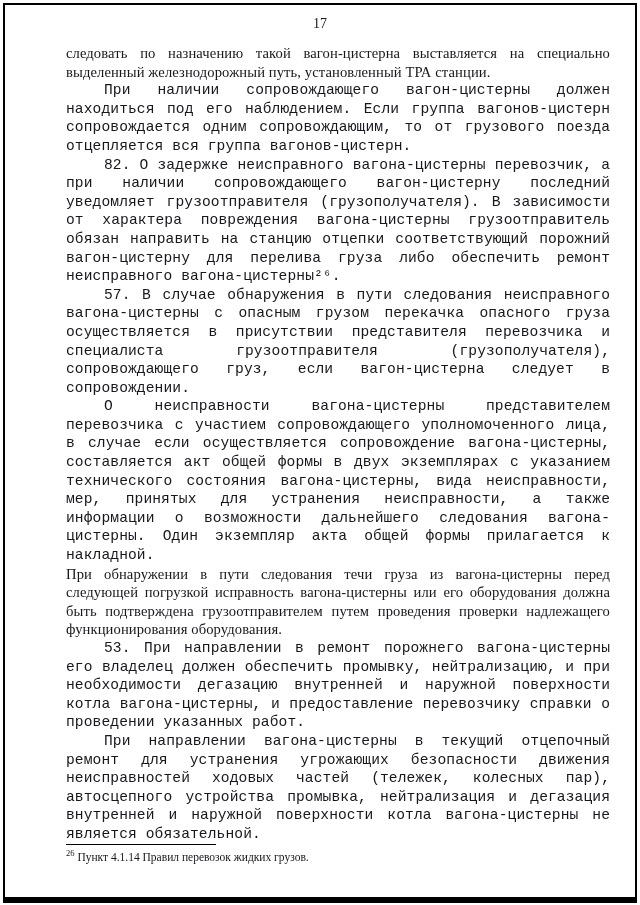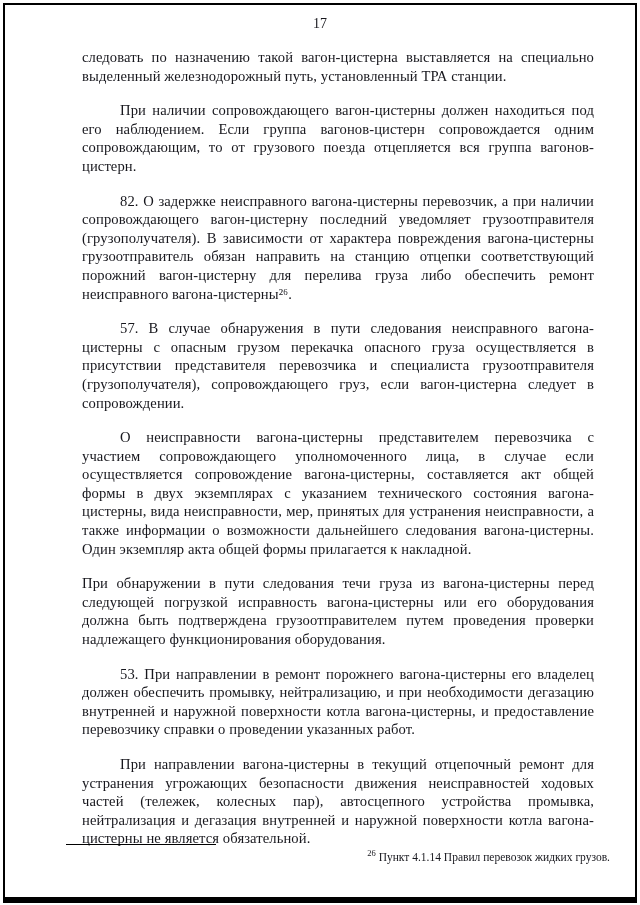--- a/index.html
+++ b/index.html
@@ -29,34 +29,34 @@
     line-height: 16px;
   }
   .document-text {
     margin: 12px 30px 0 66px;
     text-align: justify;
     font-size: 14.6px;
     line-height: 18.6px;
     letter-spacing: 0.1px;
   }
   .para {
-    margin: 16px;
+    margin: 0;
     text-indent: 0;
   }
   .para.indent {
     text-indent: 38px;
+    font-family: Liberation Mono, monospace;
   }
   .footnotes {
     position: absolute;
     left: 66px;
     right: 30px;
     bottom: 40px;
     font-size: 11.5px;
     line-height: 15px;
-    text-align: right;
   }
   .footnote-rule {
     width: 150px;
     height: 0;
     border-top: 1.5px solid var(--border, #000000);
     margin-bottom: 5px;
   }
   .footnote sup {
     font-size: 8.5px;
     line-height: 0;

